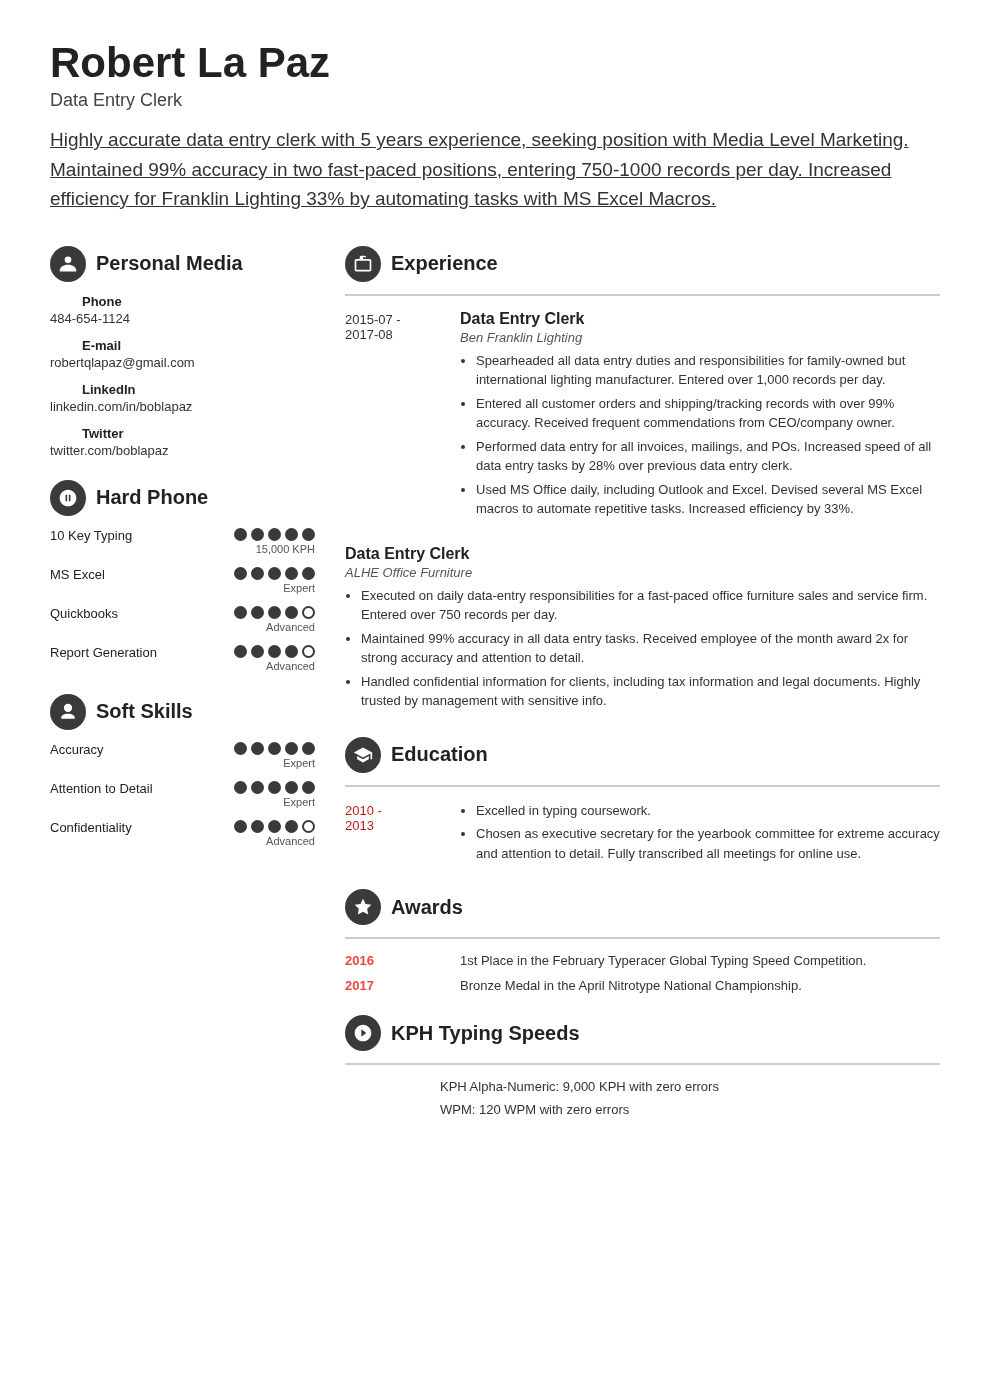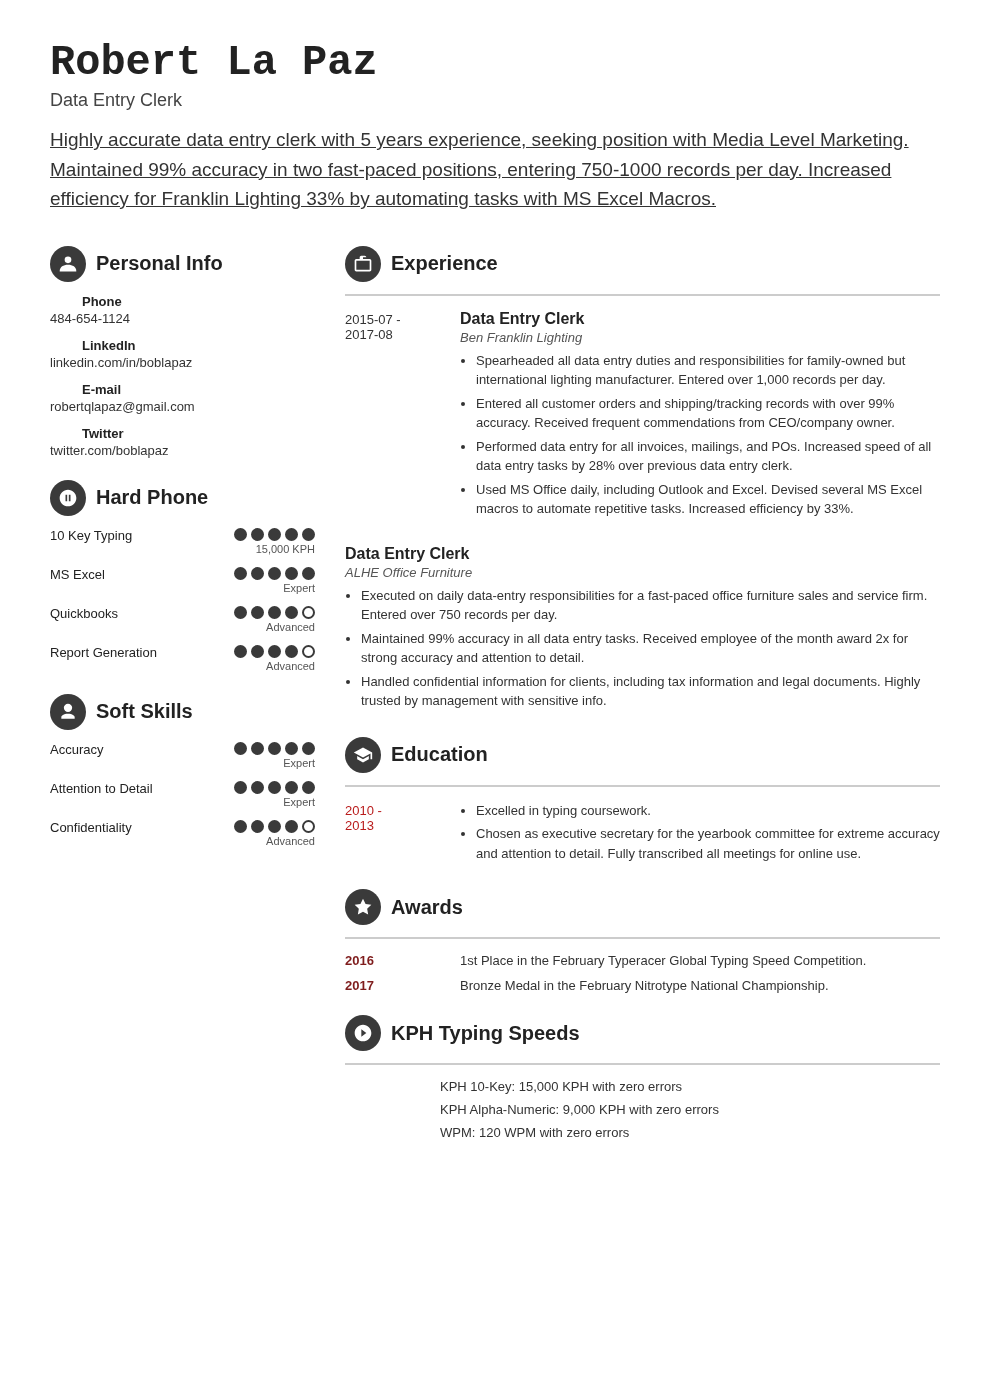--- a/index.html
+++ b/index.html
@@ -10,21 +10,20 @@
       background: #fff;
       width: 990px;
       min-height: 1400px;
       padding: 40px 50px;
     }
     .name {
       font-size: 42px;
       font-weight: 900;
       line-height: 1.1;
       margin-bottom: 4px;
-      font-family: Liberation Mono, monospace;
     }
     .job-title {
       font-size: 18px;
       color: #444;
       margin-bottom: 14px;
     }
     .summary {
       font-size: 19px;
       color: #333;
       line-height: 1.55;
@@ -196,21 +195,21 @@
     .award-entry {
       display: flex;
       gap: 20px;
       margin-bottom: 10px;
     }
     .award-year {
       width: 95px;
       flex-shrink: 0;
       font-size: 13px;
       font-weight: 700;
-      color: #7f1d1d;
+      color: #ef4444;
     }
     .award-text {
       flex: 1;
       font-size: 13px;
       color: #333;
     }
     
     .kph-entry {
       font-size: 13px;
       color: #333;
@@ -236,34 +235,34 @@
 
     <div class="left-section">
       <div class="section-header">
         <div class="section-icon">
 
           <svg width="20" height="20" viewBox="0 0 24 24" fill="white">
             <circle cx="12" cy="7" r="4"></circle>
             <path d="M2 21c0-5.5 4.5-8 10-8s10 2.5 10 8"></path>
           </svg>
         </div>
-        <h2>Personal Info</h2>
+        <h2>Personal Media</h2>
       </div>
       <div>
         <div class="info-field">
           <div class="info-label">Phone</div>
           <div class="info-value">484-654-1124</div>
         </div>
         <div class="info-field">
+          <div class="info-label">E-mail</div>
+          <div class="info-value">robertqlapaz@gmail.com</div>
+        </div>
+        <div class="info-field">
           <div class="info-label">LinkedIn</div>
           <div class="info-value">linkedin.com/in/boblapaz</div>
-        </div>
-        <div class="info-field">
-          <div class="info-label">E-mail</div>
-          <div class="info-value">robertqlapaz@gmail.com</div>
         </div>
         <div class="info-field">
           <div class="info-label">Twitter</div>
           <div class="info-value">twitter.com/boblapaz</div>
         </div>
       </div>
     </div>
 
     <div class="left-section">
       <div class="section-header">
@@ -464,36 +463,35 @@
         <h2>Awards</h2>
       </div>
       <hr class="section-line">
 
       <div class="award-entry">
         <div class="award-year">2016</div>
         <div class="award-text">1st Place in the February Typeracer Global Typing Speed Competition.</div>
       </div>
       <div class="award-entry">
         <div class="award-year">2017</div>
-        <div class="award-text">Bronze Medal in the February Nitrotype National Championship.</div>
+        <div class="award-text">Bronze Medal in the April Nitrotype National Championship.</div>
       </div>
     </div>
 
     <div class="right-section">
       <div class="section-header">
         <div class="section-icon">
 
           <svg width="20" height="20" viewBox="0 0 24 24" fill="white">
             <path d="M12 2C6.48 2 2 6.48 2 12s4.48 10 10 10 10-4.48 10-10S17.52 2 12 2zm-2 14.5v-9l6 4.5-6 4.5z"></path>
           </svg>
         </div>
         <h2>KPH Typing Speeds</h2>
       </div>
       <hr class="section-line">
 
-      <div class="kph-entry">KPH 10-Key: 15,000 KPH with zero errors</div>
       <div class="kph-entry">KPH Alpha-Numeric: 9,000 KPH with zero errors</div>
       <div class="kph-entry">WPM: 120 WPM with zero errors</div>
     </div>
 
   </div>
 
 </div>
 
 </body></html>

